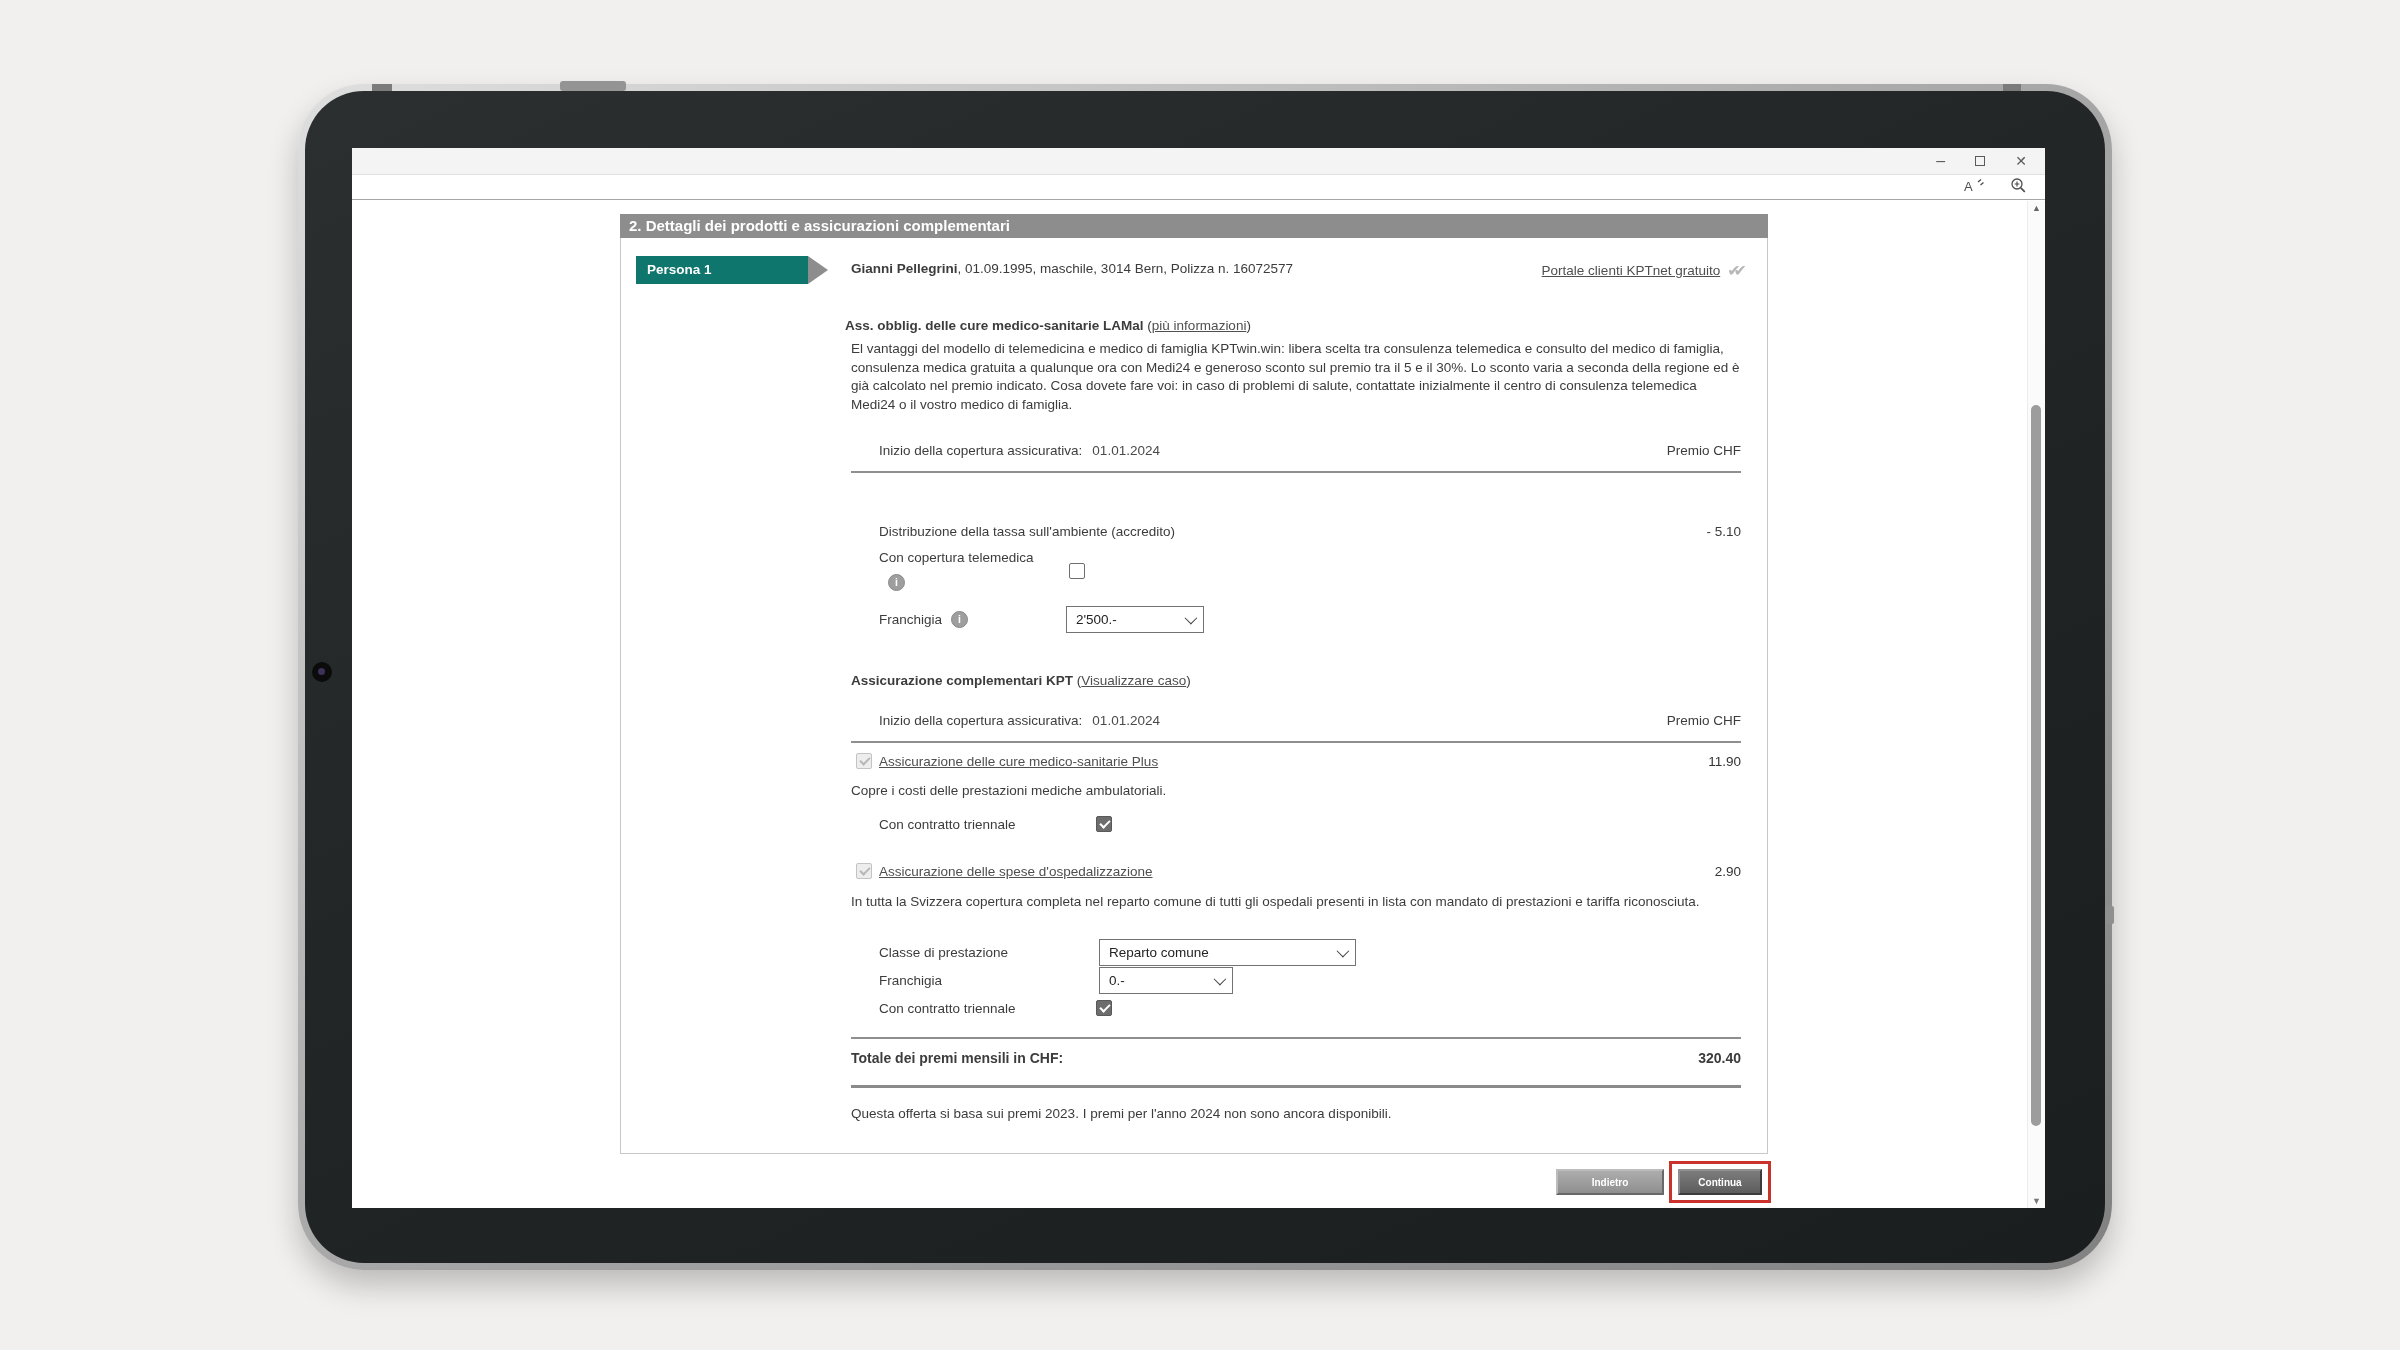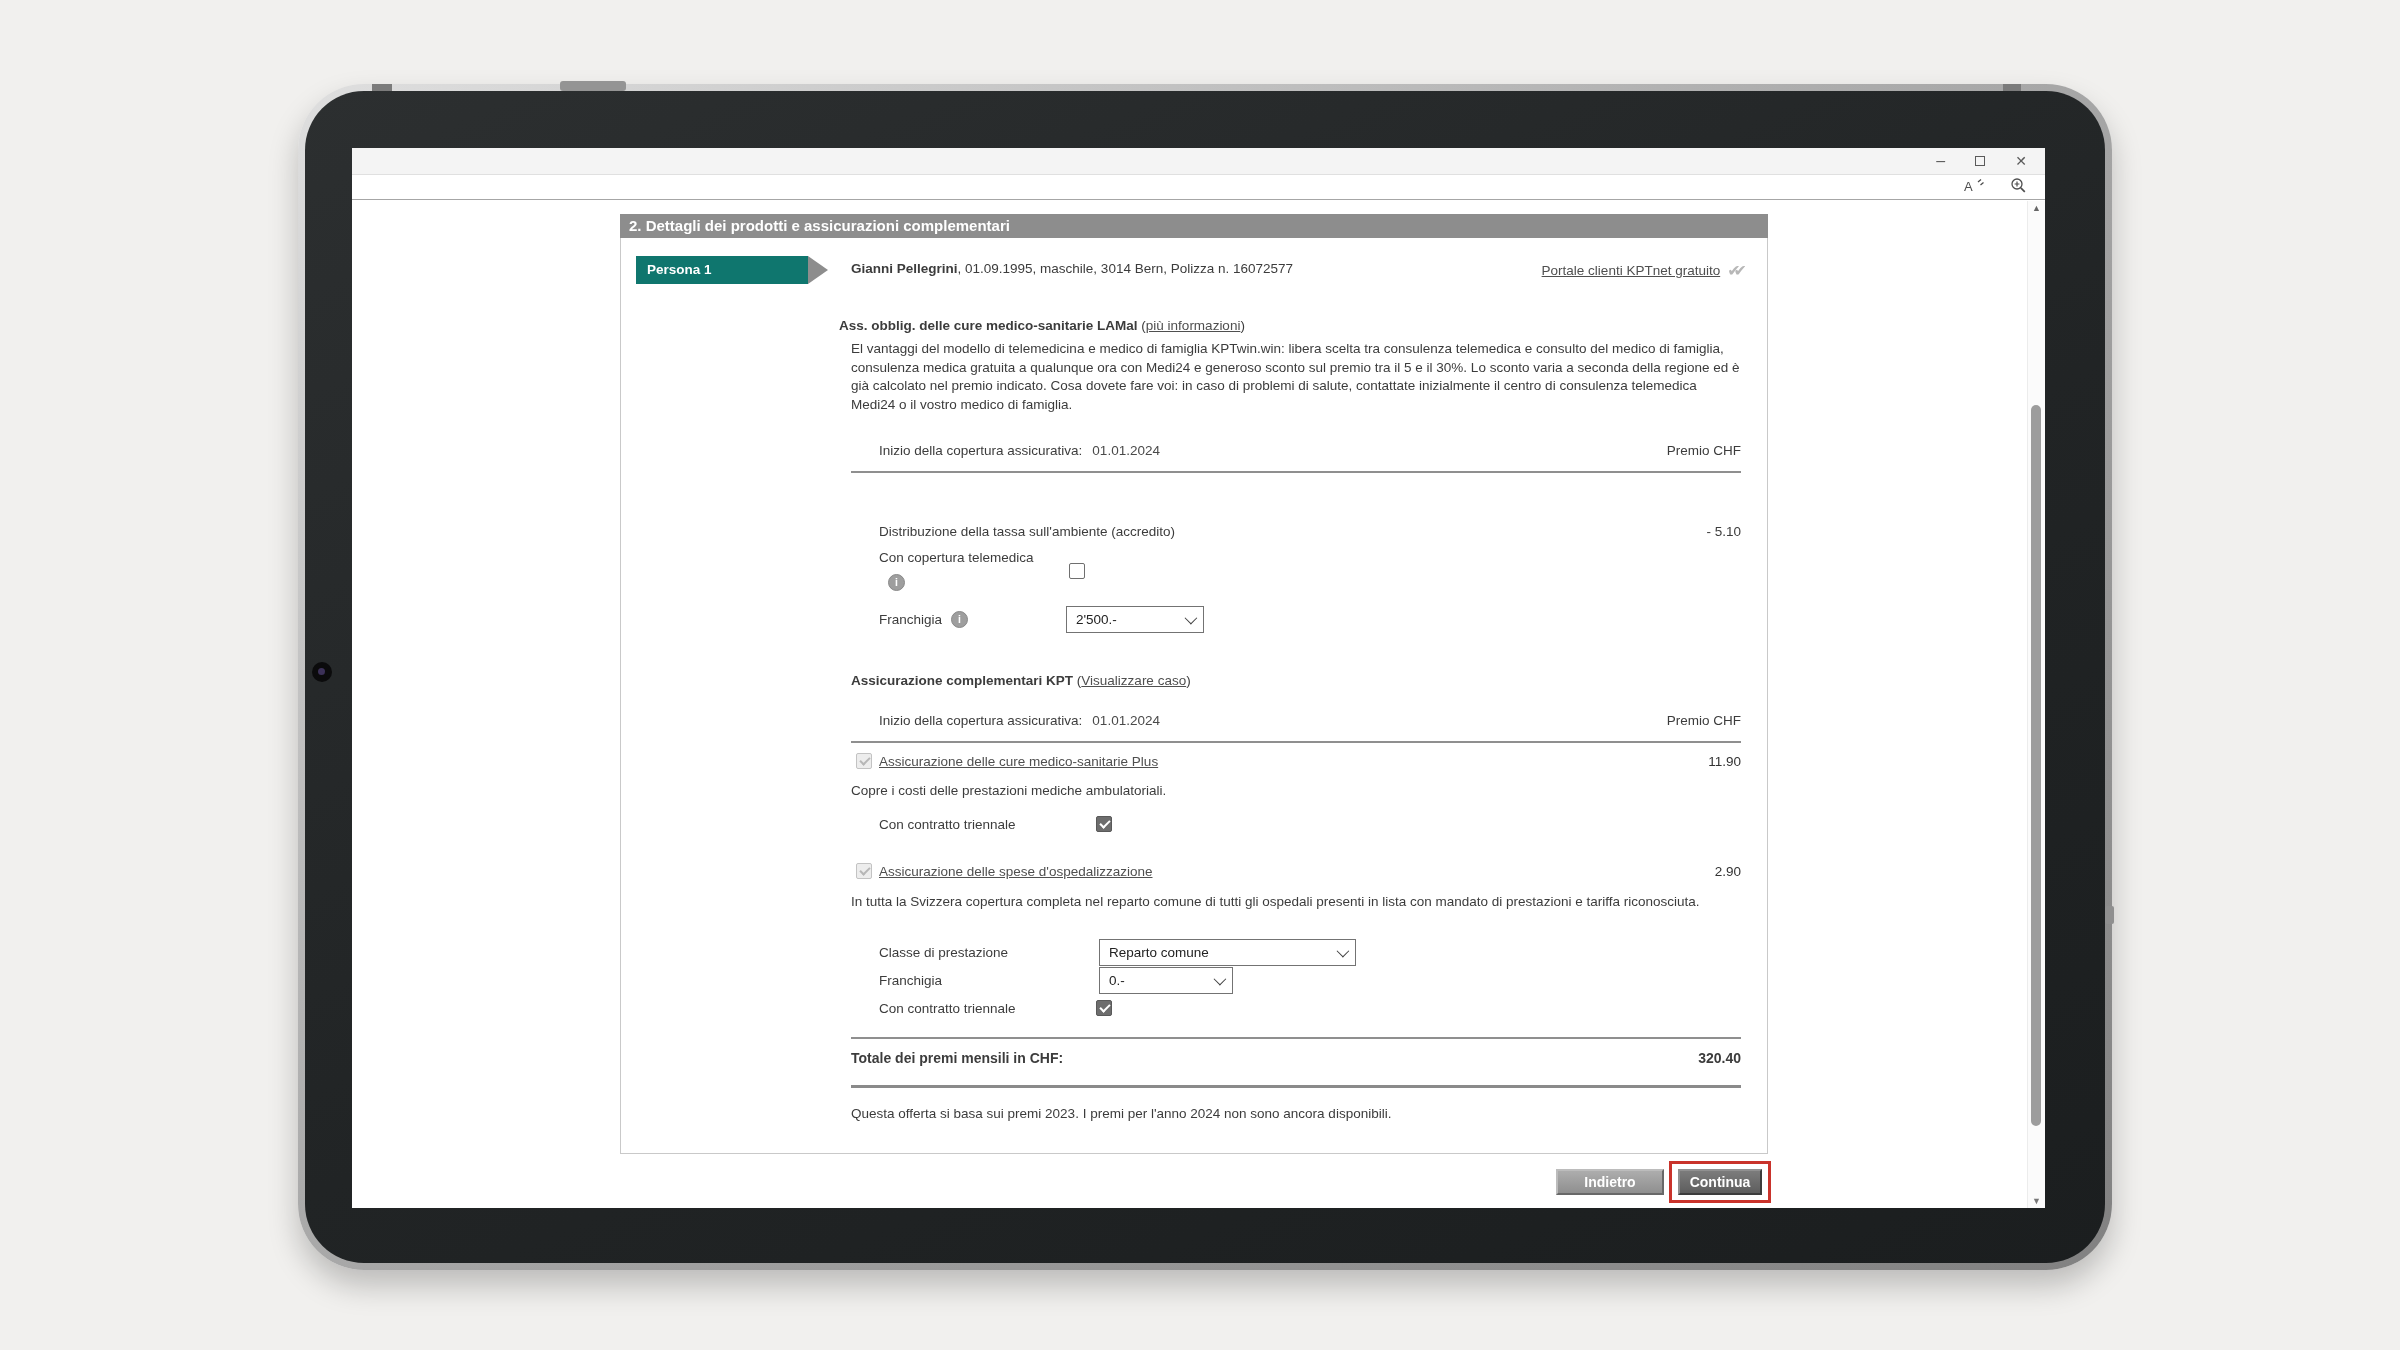--- a/index.html
+++ b/index.html
@@ -47,21 +47,21 @@
   .between{justify-content:space-between;}
   .lnk{color:#4f4f4f;text-decoration:underline;cursor:pointer;}
   .bold{font-weight:bold;}
   .hr{border-top:2px solid #8f8f8f;height:0;}
   .hr-thick{border-top:3px solid #8a8a8a;height:0;}
 
   .person-line{left:230px;top:47px;}
   .portal{right:20px;top:47px;}
   .dblcheck{color:#b7b7b7;font-size:16px;letter-spacing:-7px;margin-left:7px;margin-right:7px;}
 
-  .t-title{left:218px;top:104px;}
+  .t-title{left:224px;top:104px;}
   .para{left:230px;right:26px;line-height:18.6px;}
   .para1{top:126px;}
   .cov-row{left:258px;right:26px;}
   .cov1{top:229px;}
   .hr1{left:230px;right:26px;top:257px;}
   .model-row{left:230px;right:26px;top:269px;height:27px;}
   .red-outline{position:absolute;border:3px solid #c9332b;pointer-events:none;}
   .red1{left:-6px;top:-6px;width:396px;height:37px;}
   .eco-row{left:258px;right:26px;top:310px;gap:48px;}
   .accident{left:230px;right:26px;top:336px;height:48px;}
@@ -95,21 +95,21 @@
   .cb-dis{background:#ededed;border:1px solid #c3c3c3;}
   .cb-dis::after{content:"";position:absolute;left:2.5px;top:3px;width:8px;height:4px;border-left:2px solid #b7b7b7;border-bottom:2px solid #b7b7b7;transform:rotate(-45deg);}
   .sel{border:1px solid #737373;background:#fff;height:27px;display:flex;align-items:center;justify-content:space-between;padding:0 9px;font-size:13.5px;color:#222;box-sizing:border-box;cursor:pointer;}
   .chev{width:8px;height:8px;border-right:1.8px solid #3f3f3f;border-bottom:1.8px solid #3f3f3f;transform:rotate(45deg) translateY(-2px);margin-left:10px;flex-shrink:0;}
   .info{display:inline-block;width:15px;height:15px;border-radius:50%;background:#9e9e9e;border:1px solid #898989;color:#fff;font-size:10.5px;font-weight:bold;text-align:center;line-height:15px;box-sizing:content-box;cursor:pointer;}
   .gap10{margin-left:10px;color:#4a4a4a;}
   .premium{margin-left:auto;color:#333;}
 
   
   .buttons{position:absolute;left:268px;width:1148px;top:968px;display:flex;justify-content:flex-end;align-items:center;gap:14px;padding-right:6px;box-sizing:border-box;}
-  .btn{height:26px;font-weight:bold;font-size:14px;color:#fff;display:flex;align-items:center;justify-content:center;box-sizing:border-box;cursor:pointer;font-family:"Liberation Sans",sans-serif;}
+  .btn{height:26px;font-weight:bold;font-size:10px;color:#fff;display:flex;align-items:center;justify-content:center;box-sizing:border-box;cursor:pointer;font-family:"Liberation Sans",sans-serif;}
   .btn-back{width:108px;background:linear-gradient(#adadad,#8f8f8f);border:2px outset #bcbcbc;}
   .cont-wrap{position:relative;display:inline-block;}
   .btn-cont{width:84px;background:linear-gradient(#7c7c7c,#5d5d5d);border:2px outset #909090;}
   .red2{left:-9px;top:-8px;right:-9px;bottom:-8px;}
 </style>
 </head>
 <body>
 
 <div class="device">
   <div class="frame-btn-top"></div>

